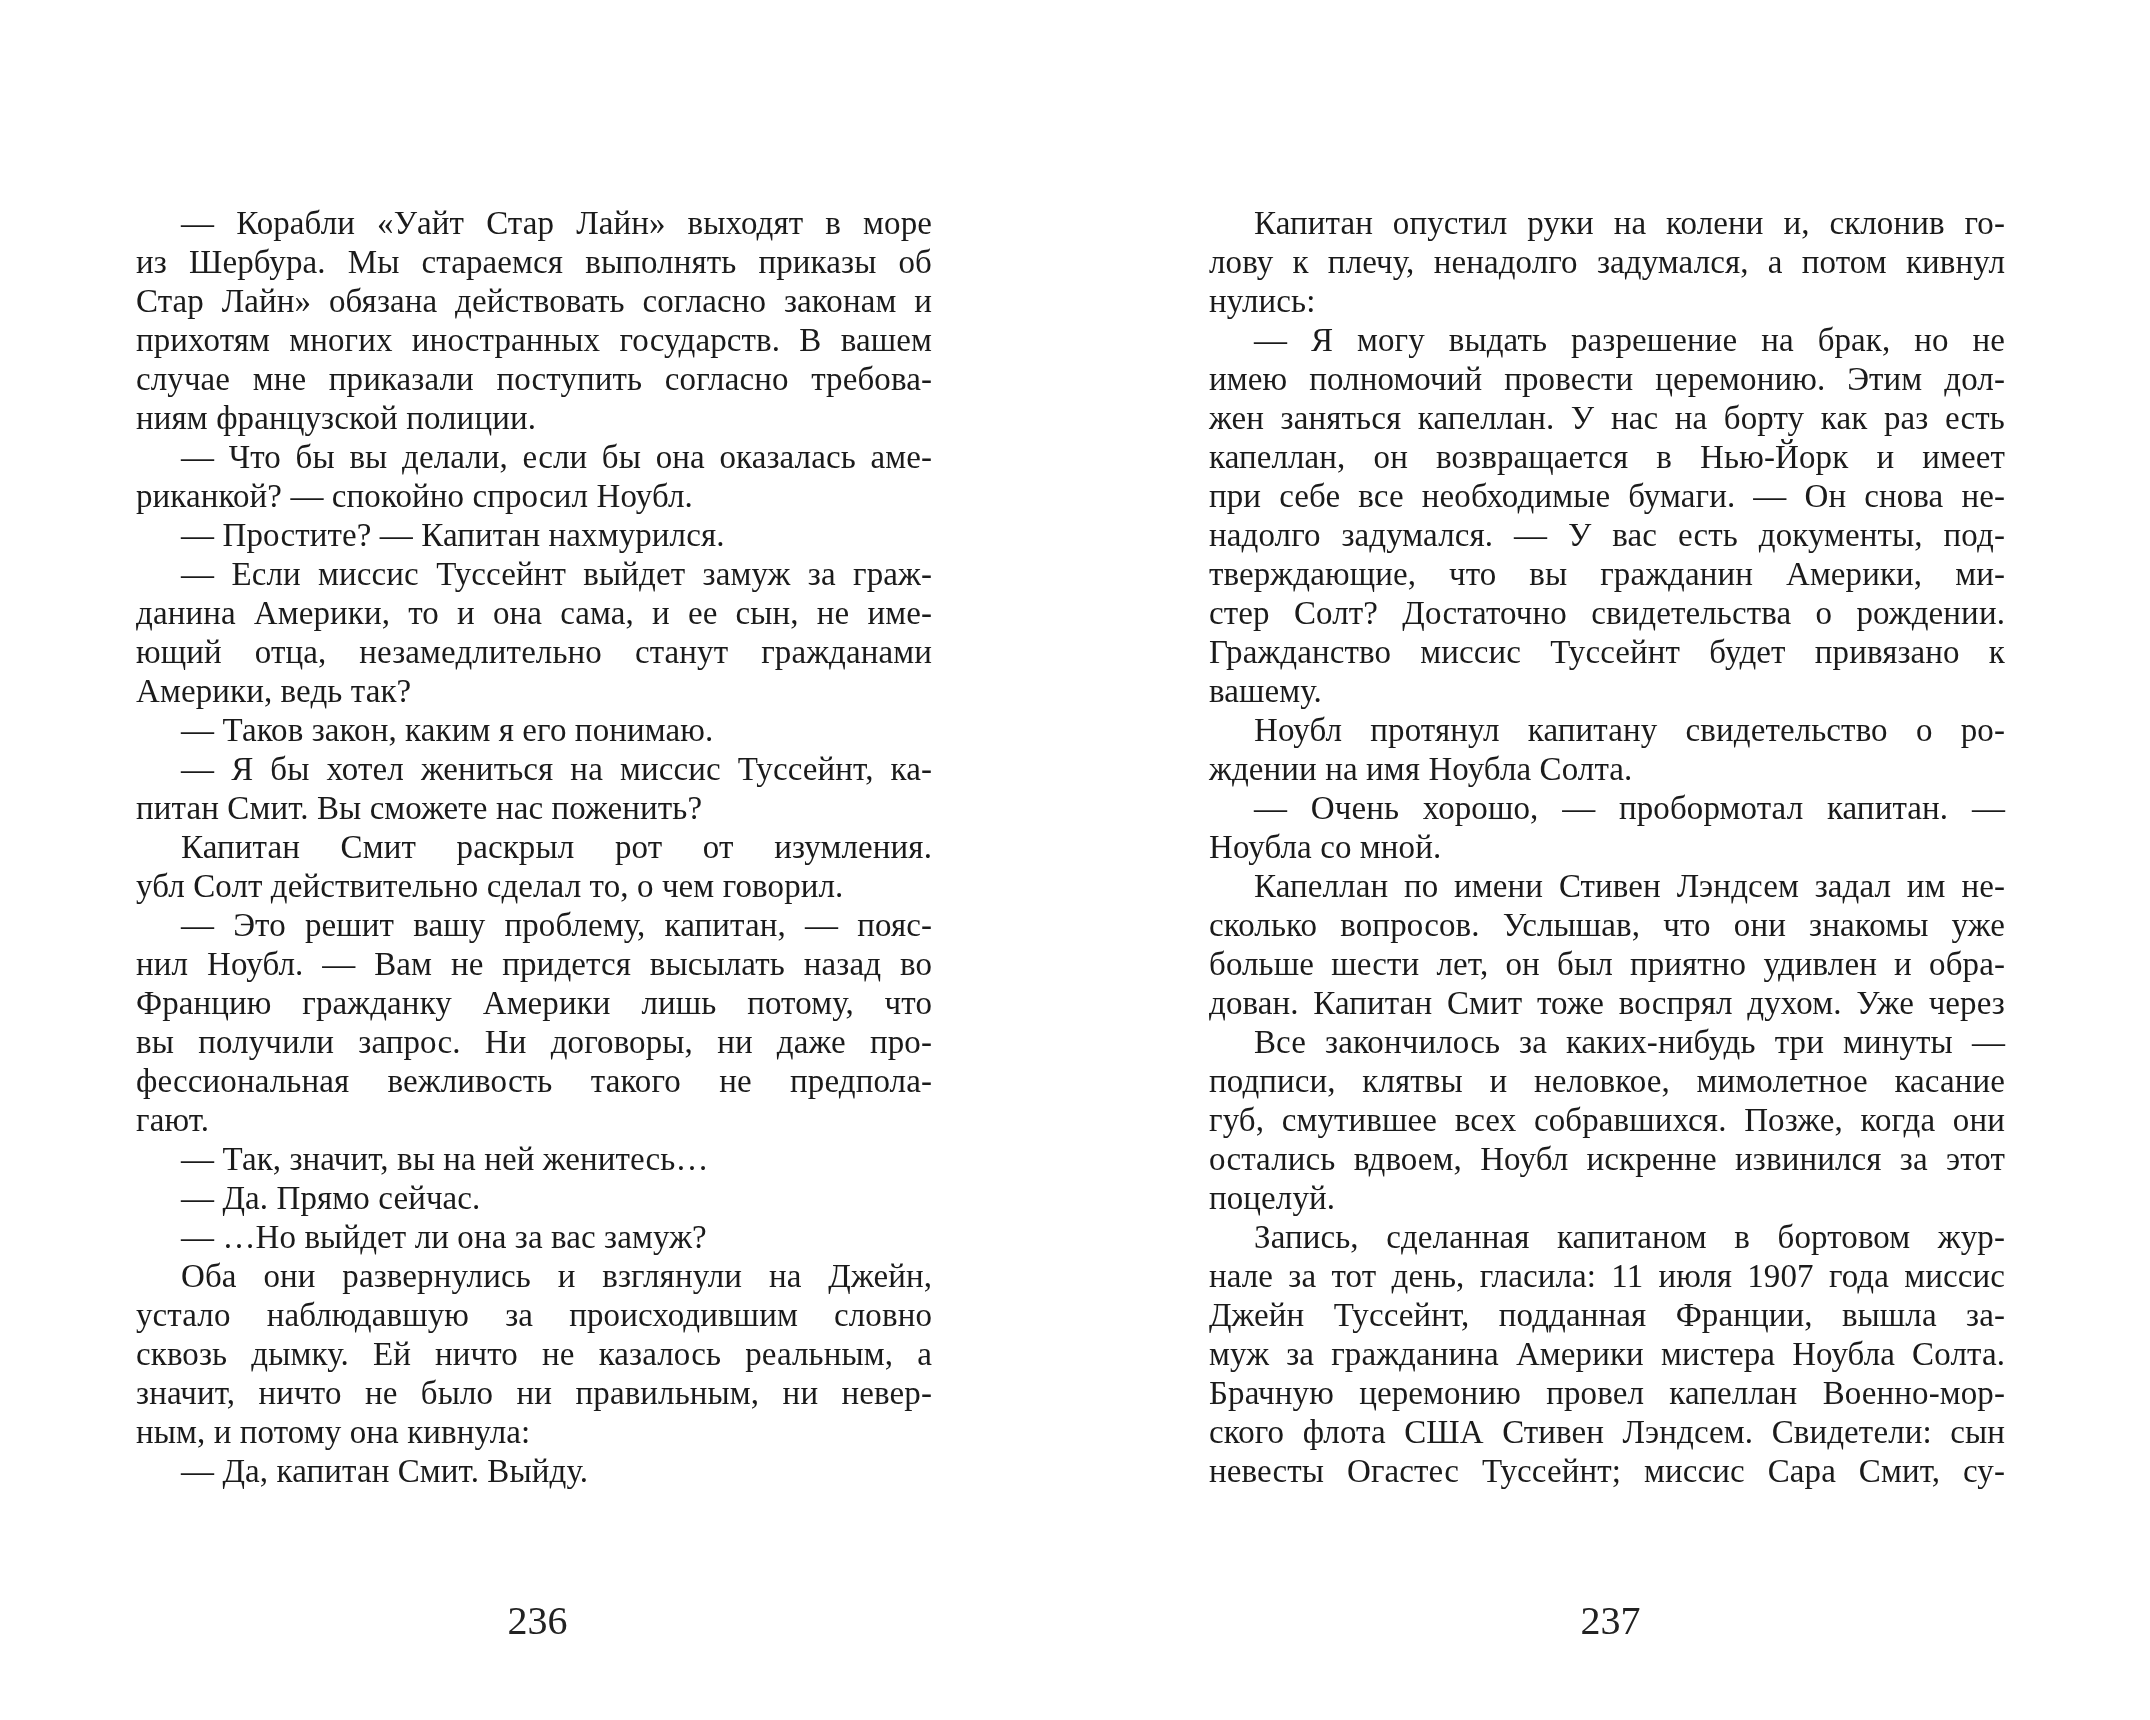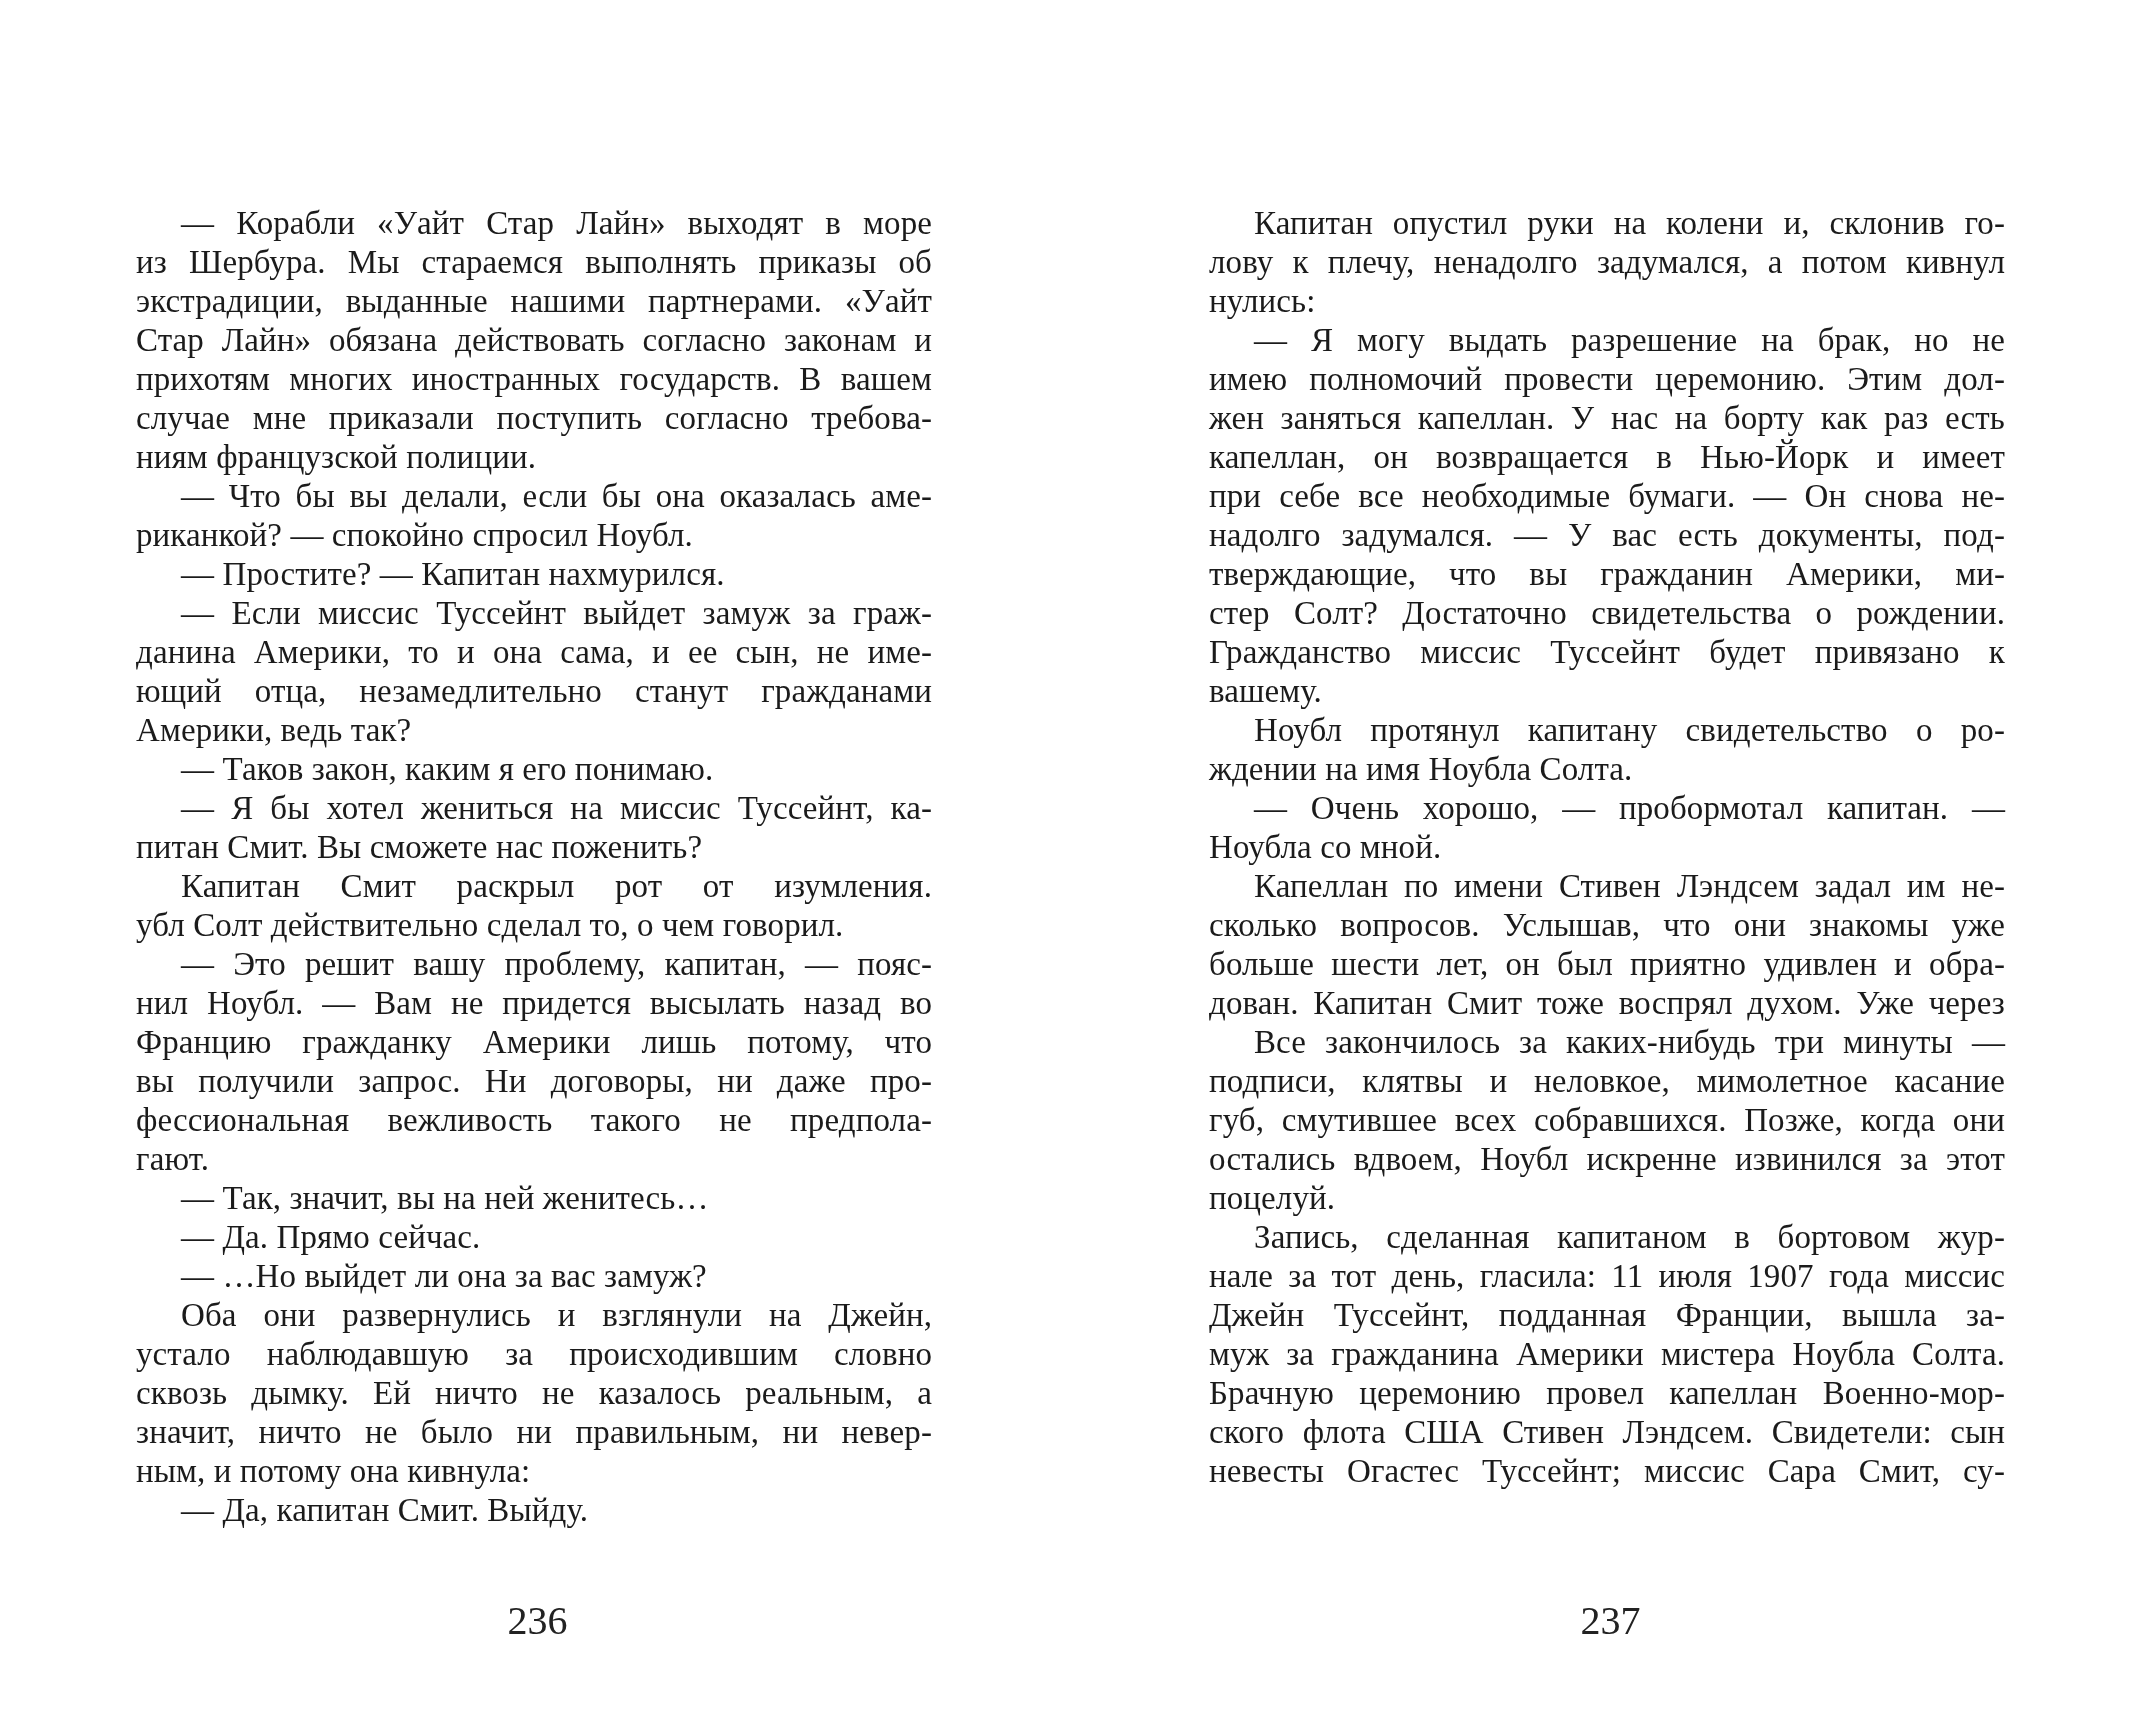--- a/index.html
+++ b/index.html
@@ -61,21 +61,20 @@
 </style>
 </head>
 <body>
 
 <div class="spread">
 
   <section class="page page-left">
     <div class="text-block">
         <div class="line indent just">— Корабли «Уайт Стар Лайн» выходят в море</div>
         <div class="line just">из Шербура. Мы стараемся выполнять приказы об</div>
-        <div class="line just">экстрадиции, выданные нашими партнерами. «Уайт</div>
         <div class="line just">Стар Лайн» обязана действовать согласно законам и</div>
         <div class="line just">прихотям многих иностранных государств. В вашем</div>
         <div class="line just">случае мне приказали поступить согласно требова-</div>
         <div class="line">ниям французской полиции.</div>
         <div class="line indent just">— Что бы вы делали, если бы она оказалась аме-</div>
         <div class="line">риканкой? — спокойно спросил Ноубл.</div>
         <div class="line indent">— Простите? — Капитан нахмурился.</div>
         <div class="line indent just">— Если миссис Туссейнт выйдет замуж за граж-</div>
         <div class="line just">данина Америки, то и она сама, и ее сын, не име-</div>
         <div class="line just">ющий отца, незамедлительно станут гражданами</div>

